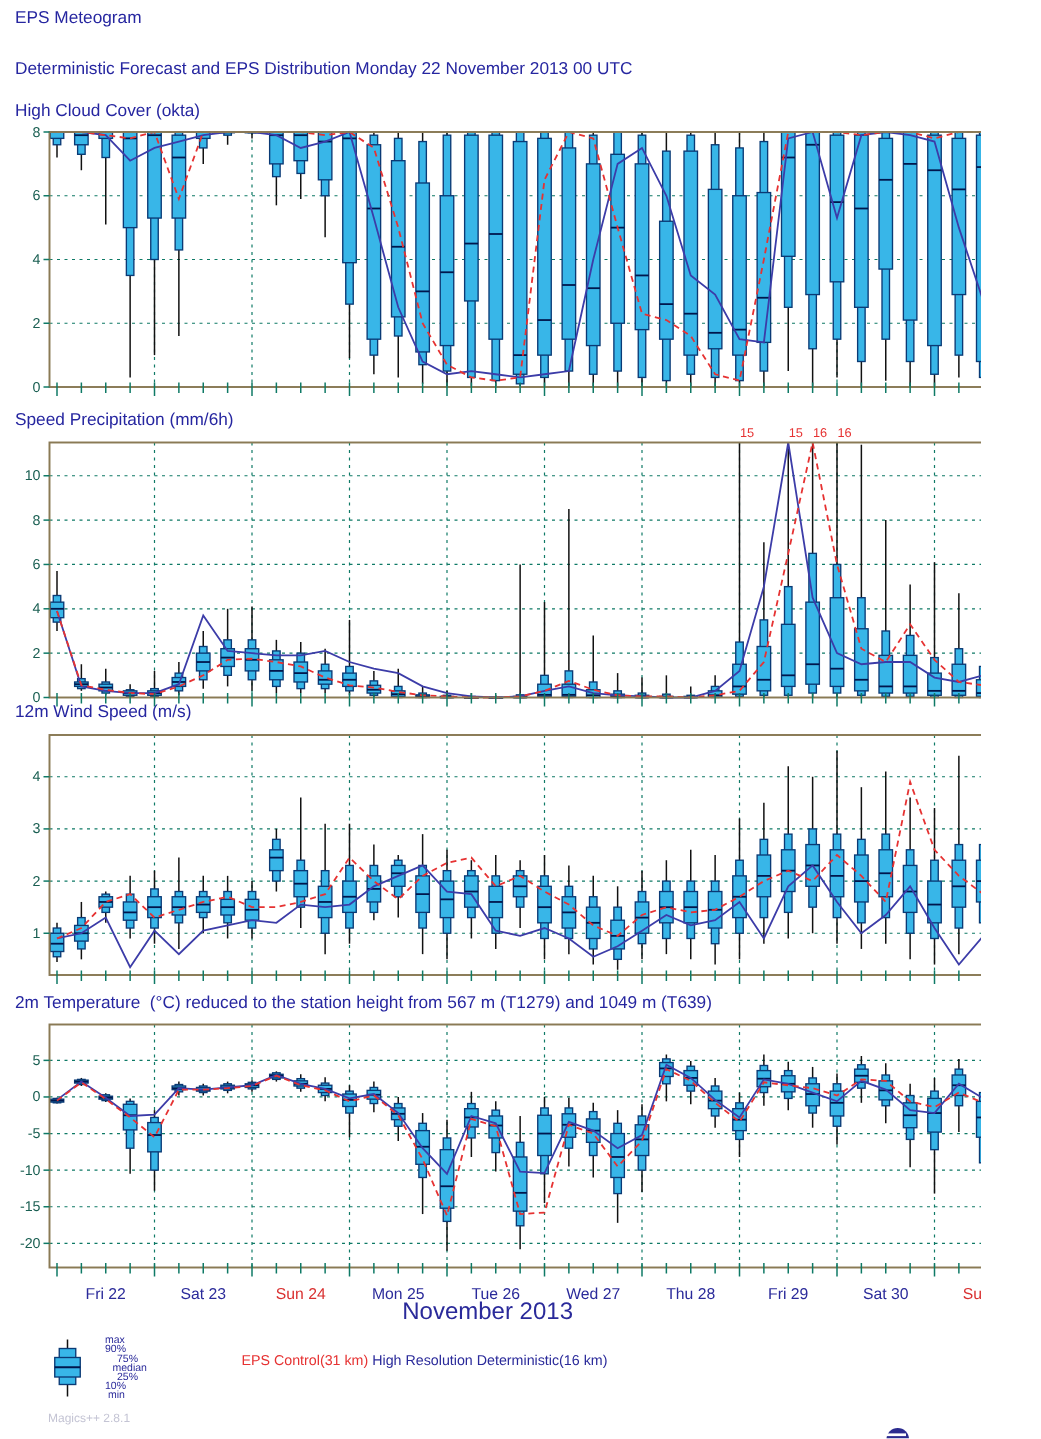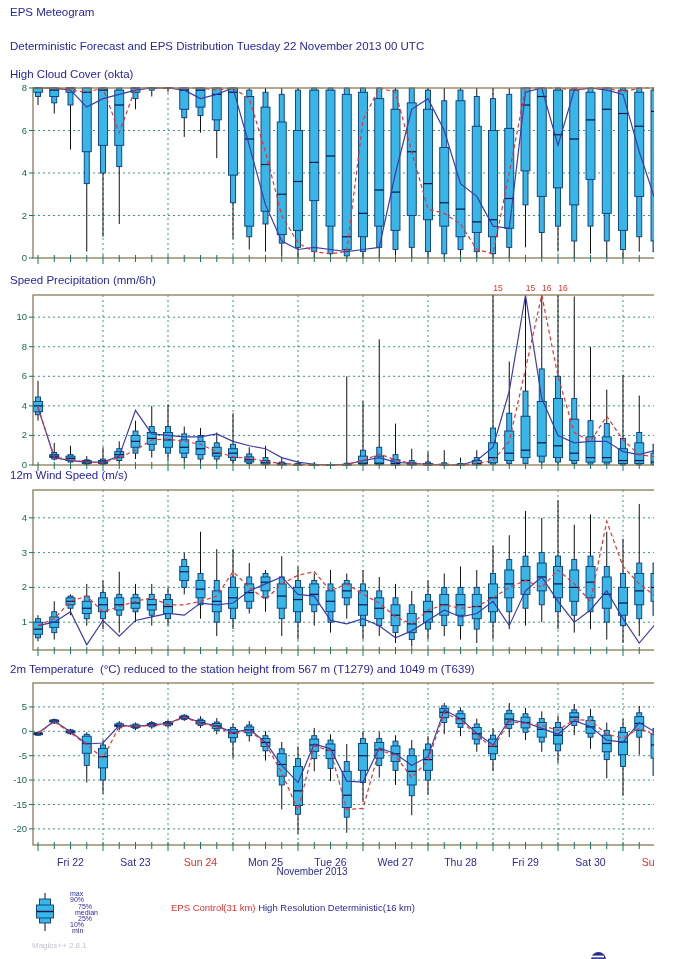--- a/index.html
+++ b/index.html
@@ -1,36 +1,36 @@
 <!DOCTYPE html>
 <html><head>
 <meta charset="utf-8">
 <style>
   html,body{margin:0;padding:0;background:#fff;}
   #app{position:relative;width:654px;height:959px;background:#fff;overflow:hidden;
        font-family:"Liberation Sans", sans-serif;}
   .hdr{position:absolute;left:10px;color:#2626a0;font-size:11.5px;white-space:pre;}
   .ptitle{position:absolute;left:10px;color:#2626a0;font-size:11.5px;white-space:pre;}
   .legend-lbl{position:absolute;color:#2a2a9a;font-size:7px;line-height:7px;}
-  .legend-line{position:absolute;left:143px;top:902px;font-size:9.5px;white-space:pre;padding-left:28px;}
+  .legend-line{position:absolute;left:133px;top:902px;font-size:9.5px;white-space:pre;padding-left:28px;}
   .legend-line .ctrl{color:#e63232;}
   .legend-line .hires{color:#2a2a9a;}
   .credit{position:absolute;left:4px;top:941px;font-size:8px;color:#c4c4d4;margin-left:28px;}
-  .nov{position:absolute;left:242px;top:866px;width:140px;text-align:center;
-       color:#2a2a9a;font-size:10px;}
+  .nov{position:absolute;left:242px;top:866px;width:140px;text-align:right;
+       color:#2a2a9a;font-size:16px;}
   .logo{position:absolute;right:3px;top:937px;display:flex;align-items:center;gap:2px;}
   .logo .txt{color:#2b2b8f;font-size:11px;font-weight:bold;letter-spacing:0px;margin-top:33px;}
   svg{position:absolute;left:0;top:0;}
 </style>
 </head>
 <body>
 <div id="app">
 
 <div class="hdr" style="top:6px">EPS Meteogram</div>
-<div class="hdr" style="top:40px">Deterministic Forecast and EPS Distribution Tuesday 22 November 2013 00 UTC</div>
+<div class="hdr" style="top:40px">Deterministic Forecast and EPS Distribution Monday 22 November 2013 00 UTC</div>
 
 <div class="ptitle" style="top:68px">High Cloud Cover (okta)</div>
 <div class="ptitle" style="top:274px">Speed Precipitation (mm/6h)</div>
 <div class="ptitle" style="top:469px">12m Wind Speed (m/s)</div>
 <div class="ptitle" style="top:663px">2m Temperature  (°C) reduced to the station height from 567 m (T1279) and 1049 m (T639)</div>
 
 <svg id="chart" width="694" height="959">
       <g>
         <line x1="103" y1="88" x2="103" y2="258" stroke="#0f7a66" stroke-width="0.8" stroke-dasharray="2,3"></line>
         <line x1="168" y1="88" x2="168" y2="258" stroke="#0f7a66" stroke-width="0.8" stroke-dasharray="2,3"></line>

